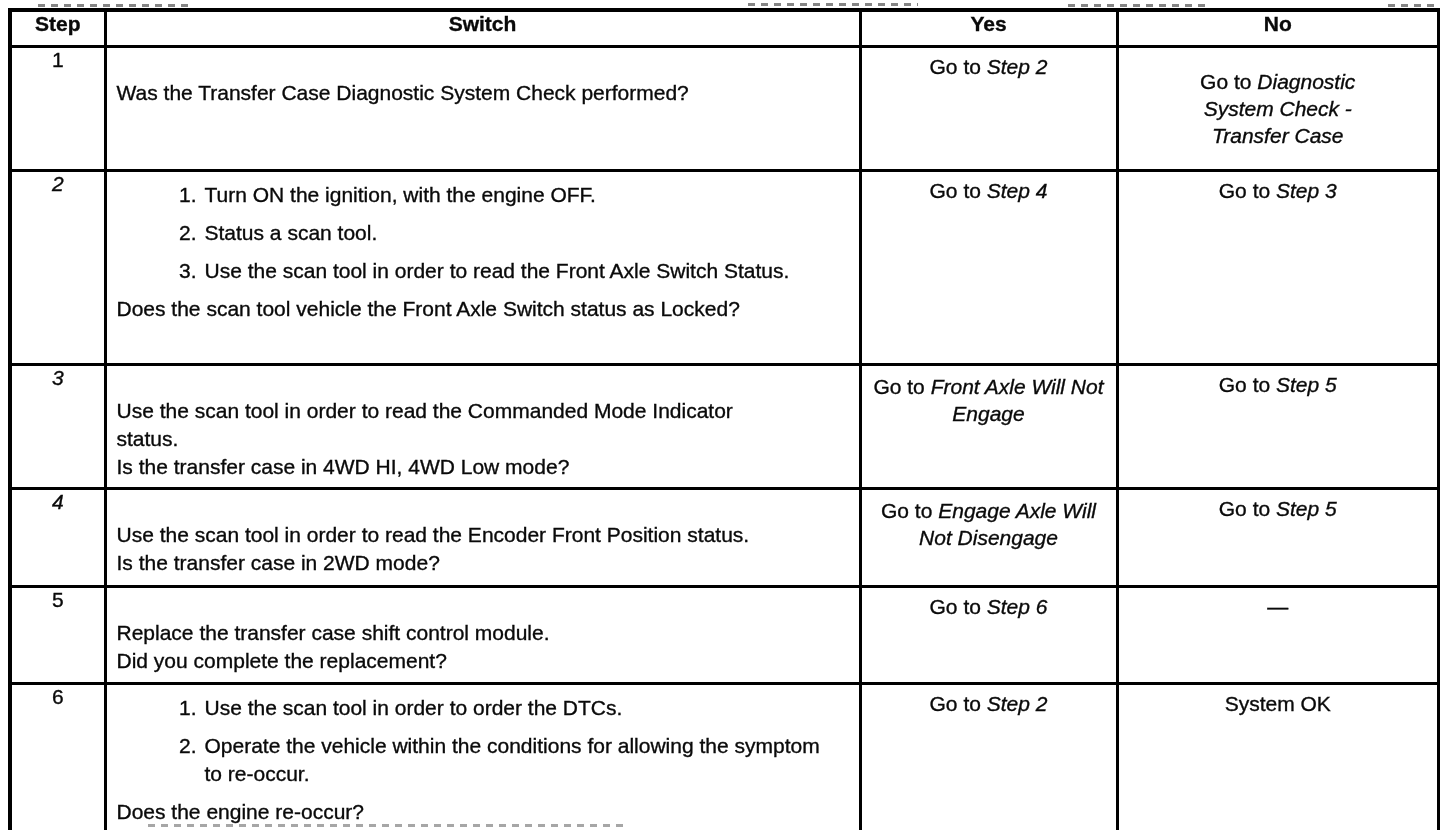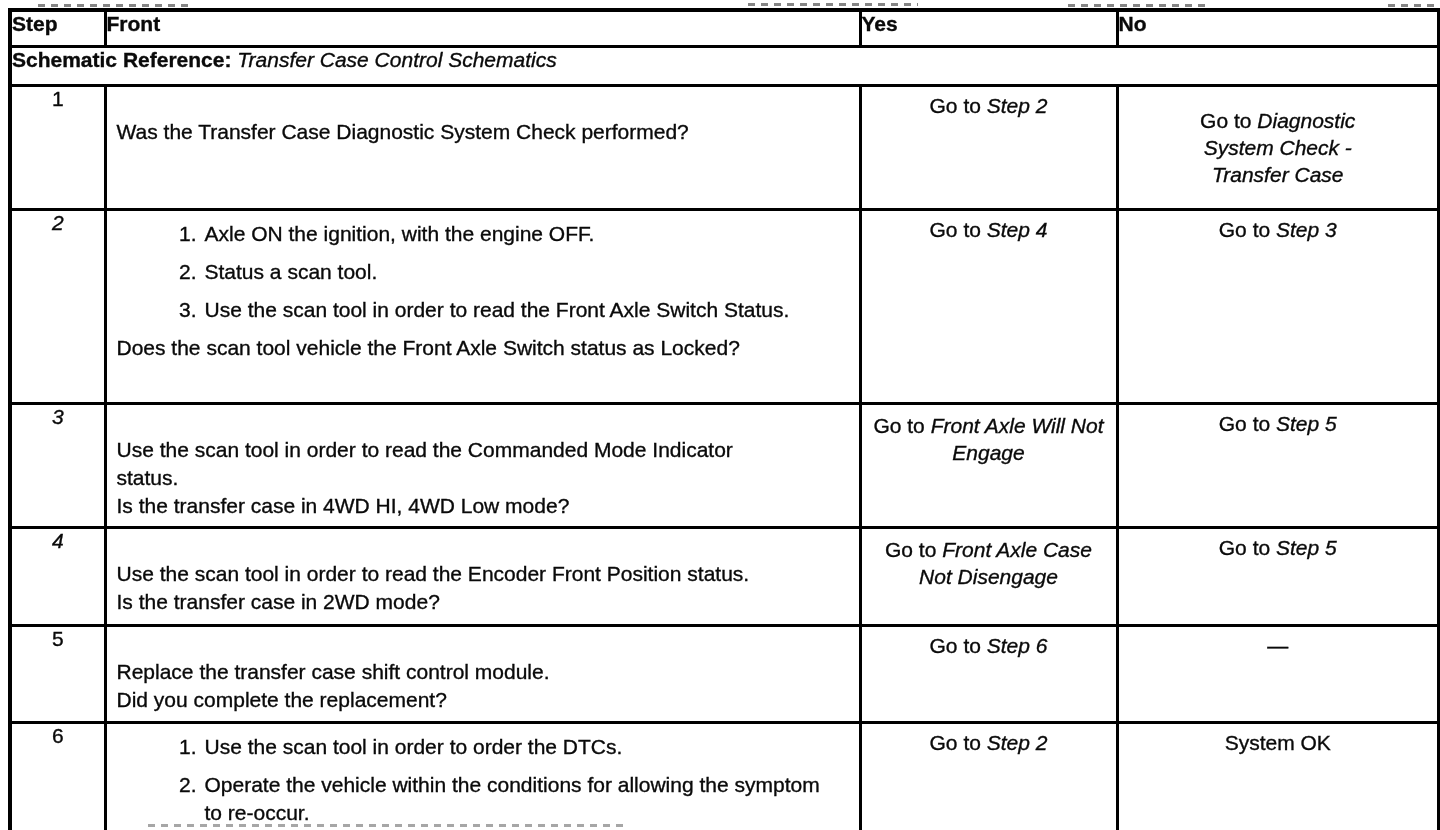--- a/index.html
+++ b/index.html
@@ -20,21 +20,21 @@
     background:#fff;
   }
   table.diag td, table.diag th{
     border:3px solid #000;
     padding:0;
     vertical-align:top;
     overflow:hidden;
   }
   table.diag{border:4px solid #000; border-bottom:6px solid #000;}
   th.hdr{
-    font-size:21px;font-weight:bold;text-align:left;
+    font-size:21px;font-weight:bold;text-align:center;
     height:33px;vertical-align:middle;
     border-bottom:4px solid #000;
   }
   td.schem{
     height:36px;vertical-align:middle;
     font-size:21px;
     padding-left:6px;
     border-bottom:4px solid #000;
   }
   td.schem .lbl{font-weight:bold;}
@@ -72,30 +72,23 @@
   <table class="diag">
     <colgroup>
       <col style="width:95px">
         <col style="width:755px">
         <col style="width:257px">
         <col style="width:322px">
     </colgroup>
     <thead>
       <tr>
         <th class="hdr">Step</th>
-        <th class="hdr">Front</th>
+        <th class="hdr">Switch</th>
         <th class="hdr">Yes</th>
         <th class="hdr">No</th>
-      </tr>
-      <tr>
-        <td class="schem" colspan="4">
-          <span class="lbl">Schematic Reference:</span>
-          <span> </span>
-          <span class="val">Transfer Case Control Schematics</span>
-        </td>
       </tr>
     </thead>
     <tbody>
         <tr style="height: 117px;">
           <td class="c-step">1</td>
           <td>
             <div class="cellwrap action-wrap">
               <div class="action-text">Was the Transfer Case Diagnostic System Check performed?</div>
             </div>
           </td>
@@ -110,21 +103,21 @@
             </div>
           </td>
         </tr>
         <tr style="height: 194px;">
           <td class="c-step it">2</td>
           <td>
             <div class="cellwrap action-wrap">
               <div class="action-list">
                 <div class="action-li">
                   <span class="num">1.</span>
-                  <span class="txt">Axle ON the ignition, with the engine OFF.</span>
+                  <span class="txt">Turn ON the ignition, with the engine OFF.</span>
                 </div>
                 <div class="action-li">
                   <span class="num">2.</span>
                   <span class="txt">Status a scan tool.</span>
                 </div>
                 <div class="action-li">
                   <span class="num">3.</span>
                   <span class="txt">Use the scan tool in order to read the Front Axle Switch Status.</span>
                 </div>
               </div>
@@ -164,21 +157,21 @@
         <tr style="height: 98px;">
           <td class="c-step it">4</td>
           <td>
             <div class="cellwrap action-wrap">
               <div class="action-text">Use the scan tool in order to read the Encoder Front Position status.</div>
               <div class="action-text action-question">Is the transfer case in 2WD mode?</div>
             </div>
           </td>
           <td>
             <div class="goto-wrap v-top">
-              <div class="goto"><span class="pre">Go to </span><span class="em">Front Axle Case Not Disengage</span></div>
+              <div class="goto"><span class="pre">Go to </span><span class="em">Engage Axle Will Not Disengage</span></div>
             </div>
           </td>
           <td>
             <div class="goto-wrap v-bottom">
               <div class="goto"><span class="pre">Go to </span><span class="em">Step 5</span></div>
             </div>
           </td>
         </tr>
         <tr style="height: 97px;">
           <td class="c-step">5</td>

